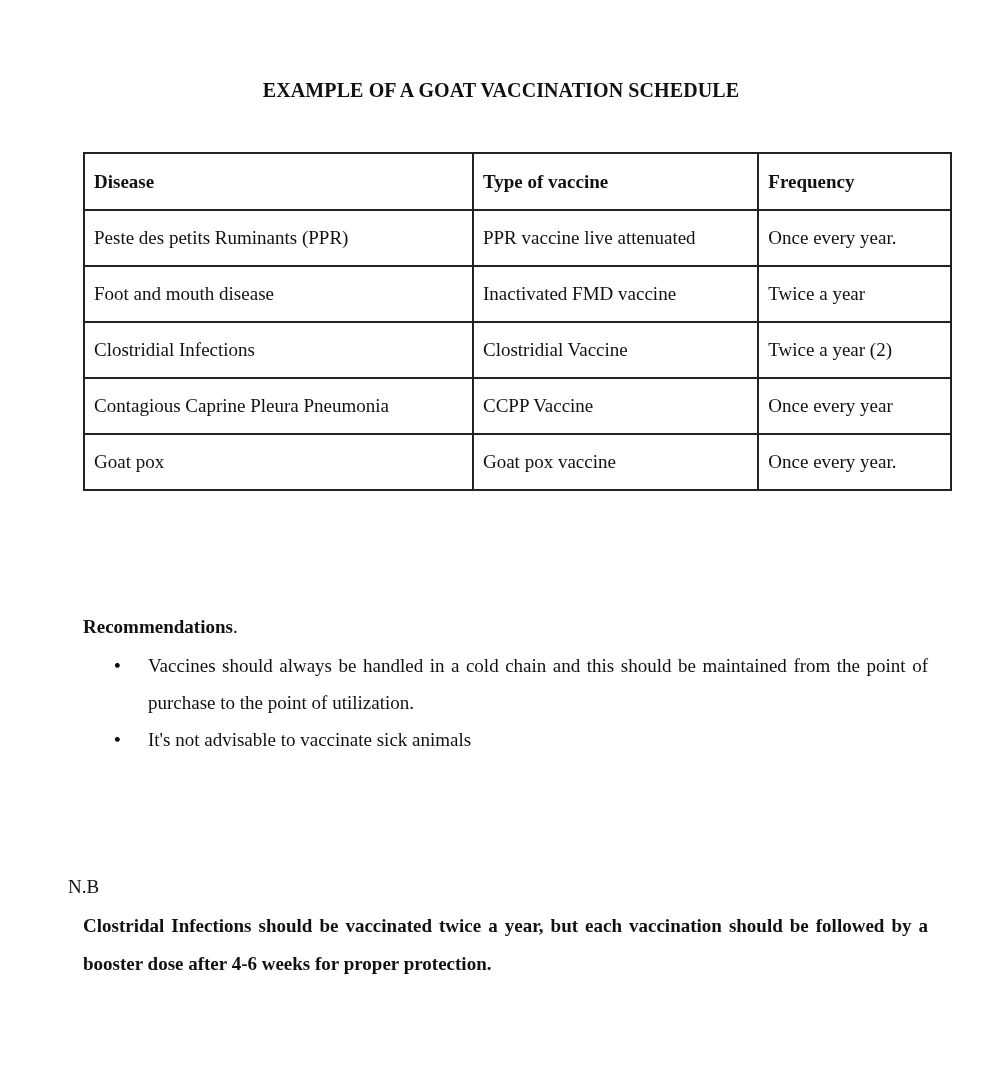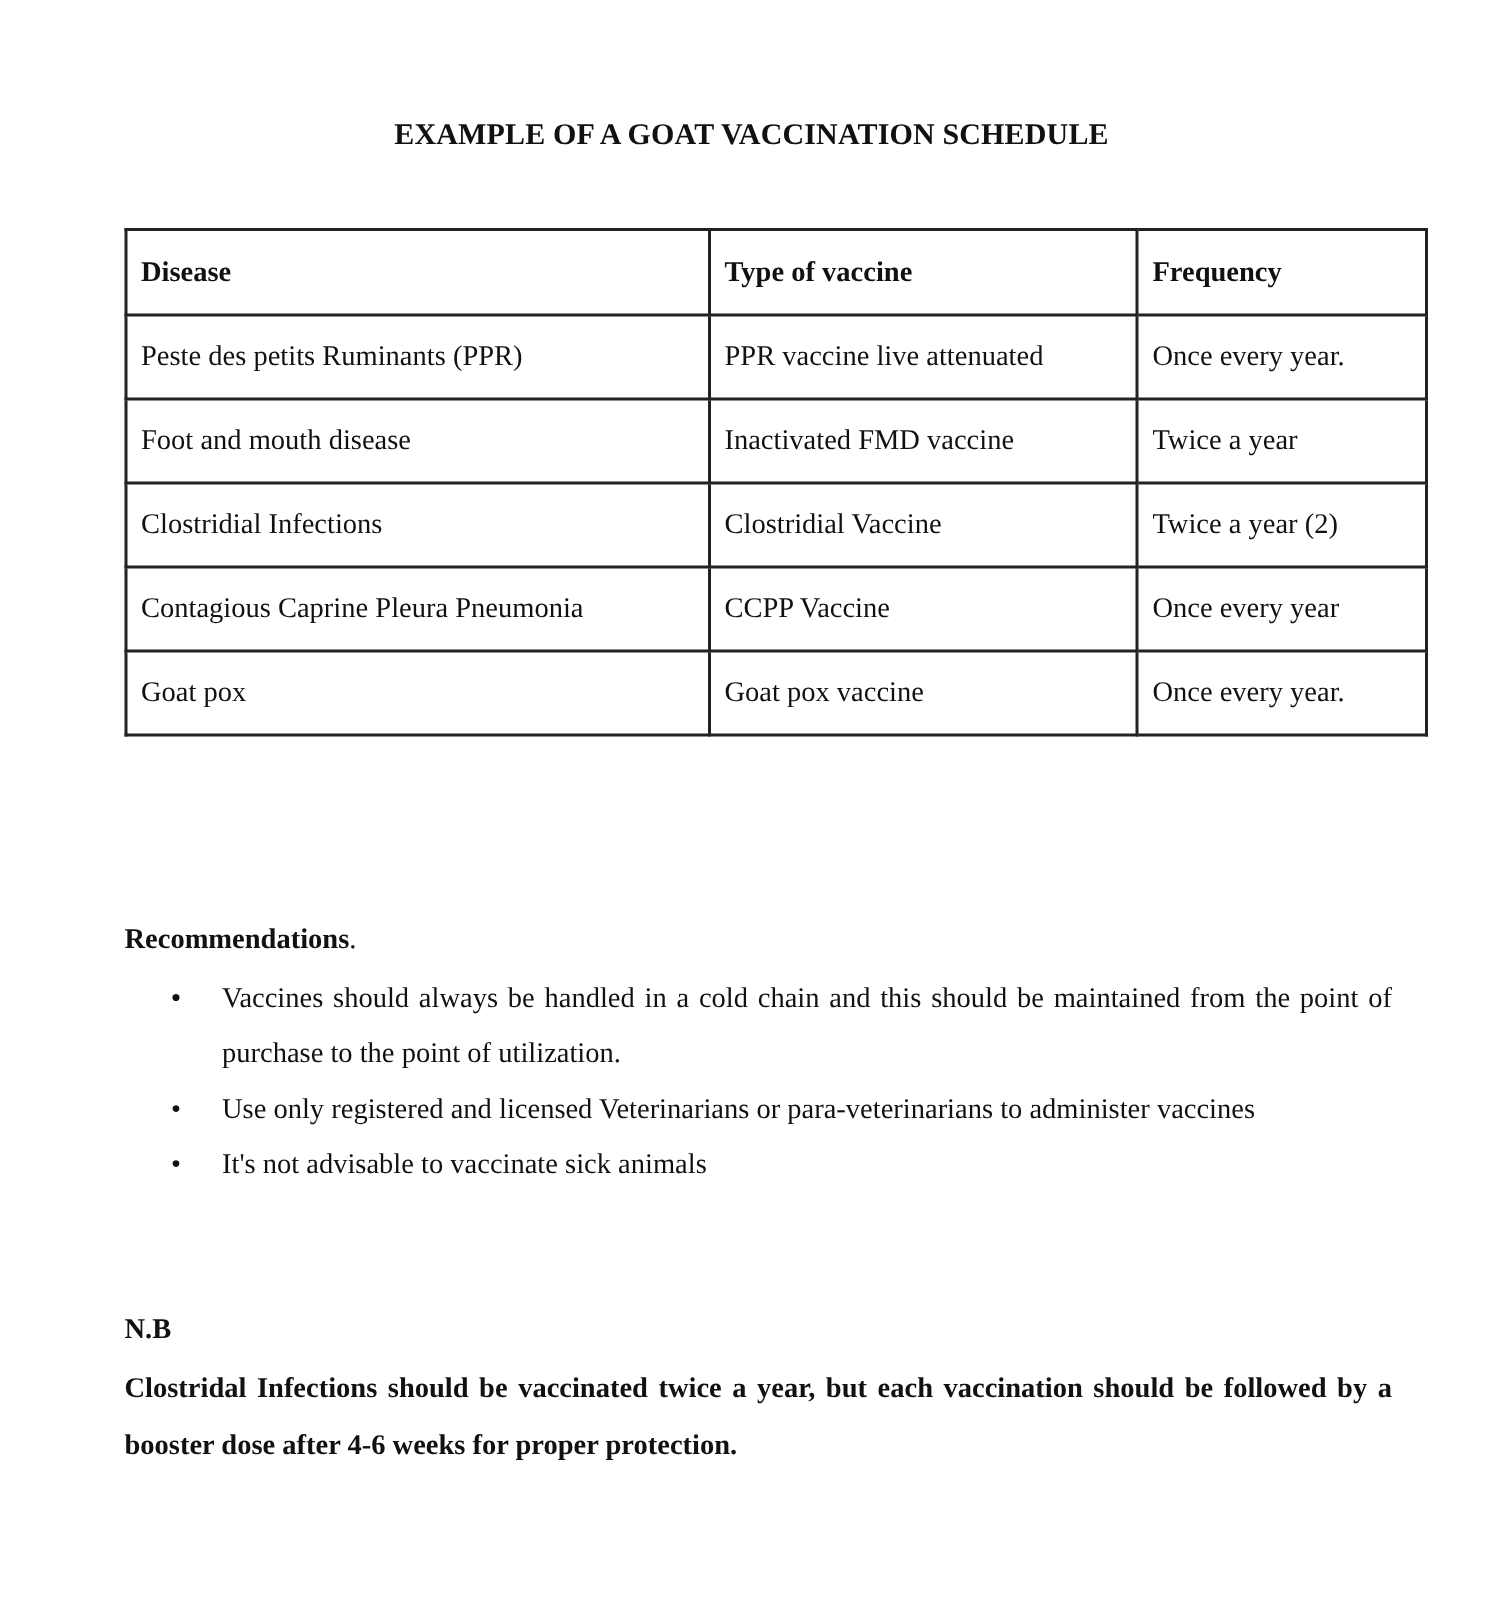--- a/index.html
+++ b/index.html
@@ -7,21 +7,21 @@
     .title { position: absolute; top: 79px; left: 0; width: 1002px; text-align: center; font-weight: bold; font-size: 20px; letter-spacing: 0.1px; }
     table.sched { position: absolute; left: 83px; top: 152px; width: 869px; border-collapse: collapse; font-size: 19px; }
     table.sched td, table.sched th { border: 2px solid #222; height: 54px; padding: 0 9px; text-align: left; vertical-align: middle; font-weight: normal; }
     table.sched th { font-weight: bold; height: 55px; }
     col.c1 { width: 390px; } col.c2 { width: 286px; } col.c3 { width: 193px; }
     .rec-heading { position: absolute; left: 83px; top: 616px; font-size: 19px; }
     .rec-heading b { font-weight: bold; }
     ul.recs { position: absolute; left: 83px; top: 647px; width: 845px; margin: 0; padding: 0; list-style: none; font-size: 19px; line-height: 37px; }
     ul.recs li { position: relative; padding-left: 65px; text-align: justify; }
     ul.recs li .bullet { position: absolute; left: 31px; top: 0; }
-    .nb-heading { position: absolute; left: 83px; top: 876px; font-size: 19px; font-weight: bold; }
+    .nb-heading { position: absolute; left: 68px; top: 876px; font-size: 19px; font-weight: normal; }
     .nb-text { position: absolute; left: 83px; top: 907px; width: 845px; font-size: 19px; line-height: 38px; text-align: justify; font-weight: bold; }
   </style>
 </head>
 <body>
 
 <div class="title">EXAMPLE OF A GOAT VACCINATION SCHEDULE</div>
 
 <table class="sched">
   <colgroup>
       <col class="c1">
@@ -60,18 +60,18 @@
     <td>Once every year.</td>
   </tr>
 </tbody>
   </table>
 
 <div class="rec-heading"><b>Recommendations</b><span>.</span></div>
 
 <ul class="recs">
   <li><span class="bullet">•</span></li>
   <li><span class="bullet">•</span><span>Vaccines should always be handled in a cold chain and this should be maintained from the point of purchase to the point of utilization.</span></li>
-  <li><span class="bullet">•</span><span>Use only registered and licensed Veterinarians or para-veterinarians to administer vaccines</span></li>
+  <li><span class="bullet">•</span></li>
   <li><span class="bullet">•</span><span>It's not advisable to vaccinate sick animals</span></li>
 </ul>
 
 <div class="nb-heading">N.B</div>
 <div class="nb-text">Clostridal Infections should be vaccinated twice a year, but each vaccination should be followed by a booster dose after 4-6 weeks for proper protection.</div>
 
 </body></html>

